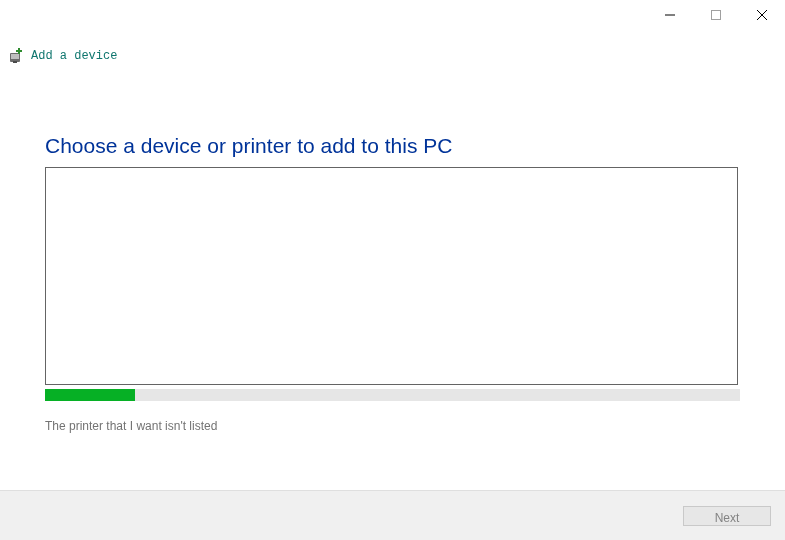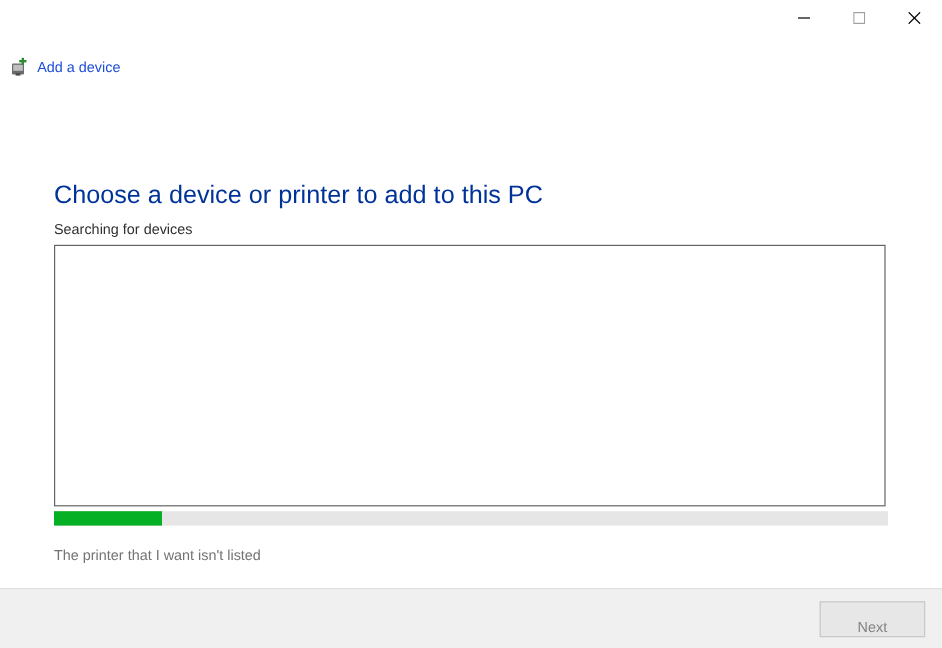--- a/index.html
+++ b/index.html
@@ -47,28 +47,29 @@
     align-items: center;
     gap: 6px;
   }
   .header .icon-wrap {
     width: 16px;
     height: 16px;
     position: relative;
   }
   .header-title {
     font-size: 12px;
-    color: #1d4ed8;
+    color: #0f766e;
+    font-family: Liberation Mono, monospace;
   }
 
   
   .content {
     position: absolute;
     left: 45px;
-    top: 149px;
+    top: 132px;
     width: 695px;
   }
   .main-heading {
     font-size: 21px;
     font-weight: 400;
     color: #003399;
     margin: 0 0 8px 0;
     line-height: 1.3;
   }
   .status-text {
@@ -122,21 +123,21 @@
     gap: 8px;
   }
   .btn {
     width: 88px;
     height: 20px;
     font-size: 12px;
     font-family: inherit;
     background: #e1e1e1;
     border: 1px solid #adadad;
     cursor: pointer;
-    padding: 14px;
+    padding: 4px;
   }
   .btn:disabled {
     color: #838383;
     background: #e7e7e7;
     border-color: #c9c9c9;
     cursor: default;
   }
 </style>
 </head>
 <body>
@@ -170,21 +171,20 @@
         <rect x="4" y="13" width="4" height="2" fill="#4a4a4a"></rect>
         <rect x="9" y="0" width="2" height="6" fill="#2e8b2e"></rect>
         <rect x="7" y="2" width="6" height="2" fill="#2e8b2e"></rect>
       </svg>
     </span>
     <span class="header-title">Add a device</span>
   </div>
 
   <div class="content">
     <h1 class="main-heading">Choose a device or printer to add to this PC</h1>
-    <div class="status-text">Searching for devices</div>
     <div class="device-list"></div>
     <div class="progress-track">
       <div class="progress-fill" style="width: 13%;"></div>
     </div>
     <a class="link-not-listed">The printer that I want isn't listed</a>
   </div>
 
   <div class="footer">
     <button class="btn" disabled="">Next</button>
   </div>

